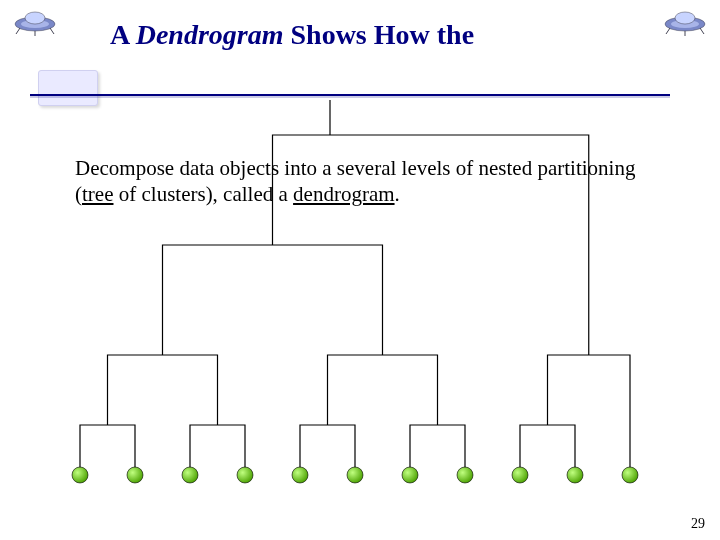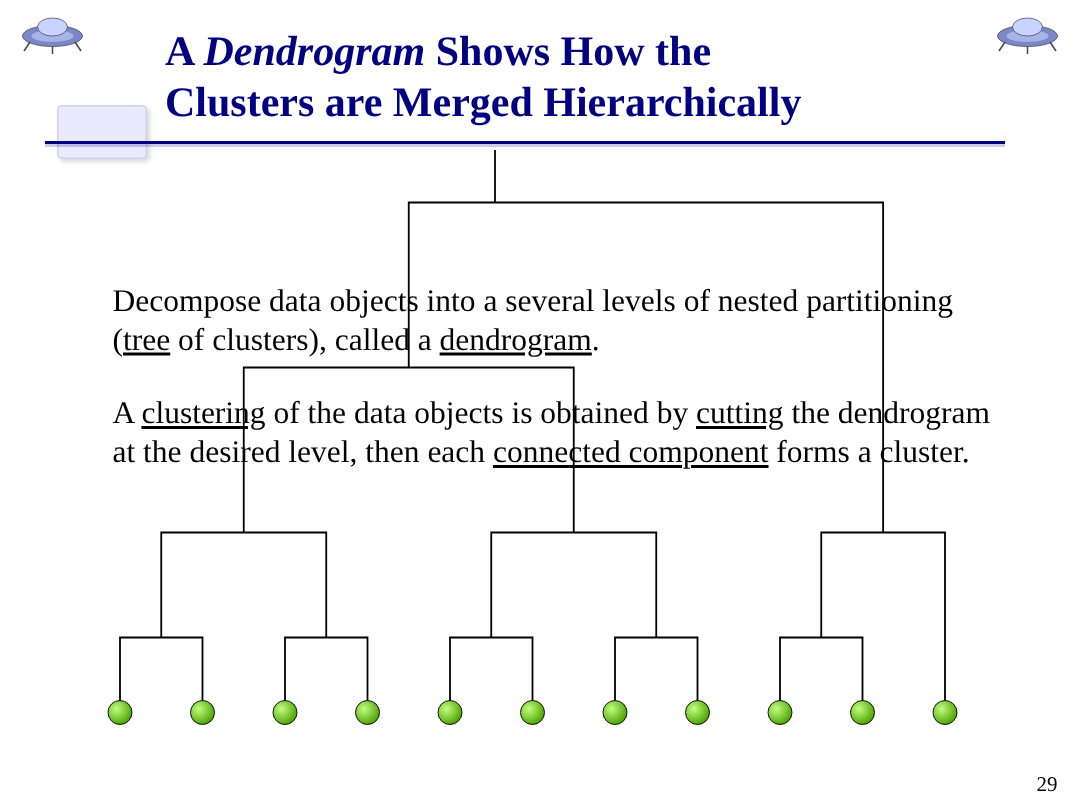--- a/index.html
+++ b/index.html
@@ -38,21 +38,20 @@
     box-shadow: 0 2px 0 rgba(0,0,128,0.2);
   }
   .body {
     position: absolute;
     left: 75px;
     top: 155px;
     width: 590px;
     font-size: 21px;
     line-height: 1.25;
     color: #000;
-    margin-top: 32px;
   }
   .body p { margin: 0 0 22px 0; }
   .u { text-decoration: underline; }
   .footer-left {
     position: absolute;
     left: 8px;
     bottom: 8px;
     font-family: Arial, Helvetica, sans-serif;
     font-size: 10px;
     color: #000;
@@ -128,30 +127,26 @@
     <line x1="8" y1="22" x2="4" y2="28" stroke="#445" stroke-width="1"></line>
     <line x1="38" y1="22" x2="42" y2="28" stroke="#445" stroke-width="1"></line>
     <line x1="23" y1="25" x2="23" y2="30" stroke="#445" stroke-width="1"></line>
   </svg>
 </div>
 
 <div class="anchor-box"></div>
 
 <div class="title">
   <span>A </span><span class="emph">Dendrogram</span><span> Shows How the</span><br>
-  <span>Clusters are Merged Hierarchically</span>
 </div>
 <div class="underline-bar"></div>
 
 <div class="body">
   <p>
     <span>Decompose data objects into a several levels of nested partitioning (</span><span class="u">tree</span><span> of clusters), called a </span><span class="u">dendrogram</span><span>.</span>
-  </p>
-  <p>
-    <span>A </span><span class="u">clustering</span><span> of the data objects is obtained by </span><span class="u">cutting</span><span> the dendrogram at the desired level, then each </span><span class="u">connected component</span><span> forms a cluster.</span>
   </p>
 </div>
 
 <div class="tree">
   <svg viewBox="0 0 640 405">
     <defs>
       <radialGradient id="leafGrad" cx="35%" cy="35%" r="70%">
         <stop offset="0%" stop-color="#c0ff80"></stop>
         <stop offset="100%" stop-color="#4aa000"></stop>
       </radialGradient>

